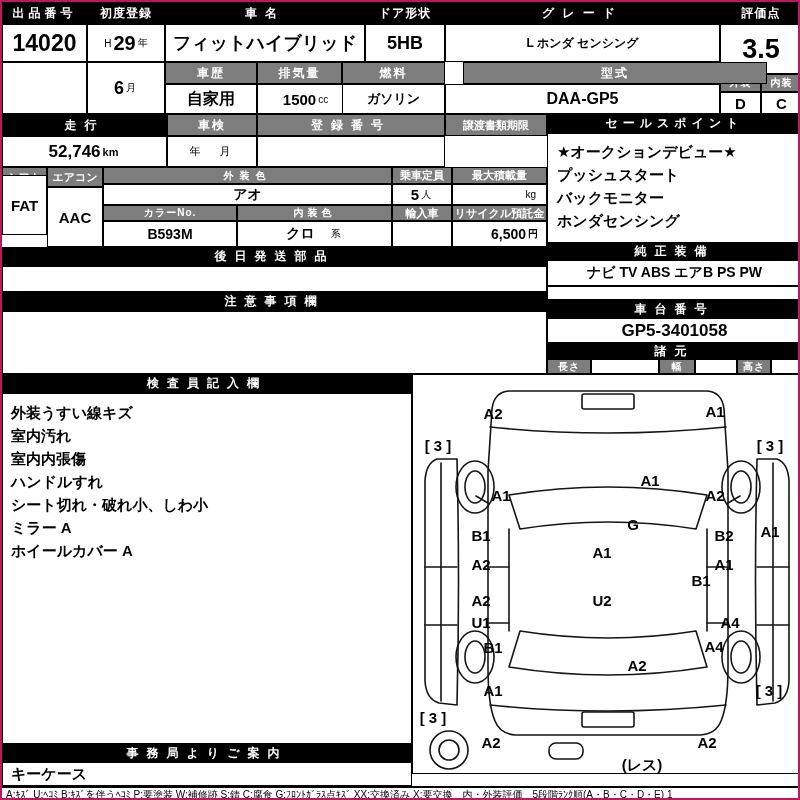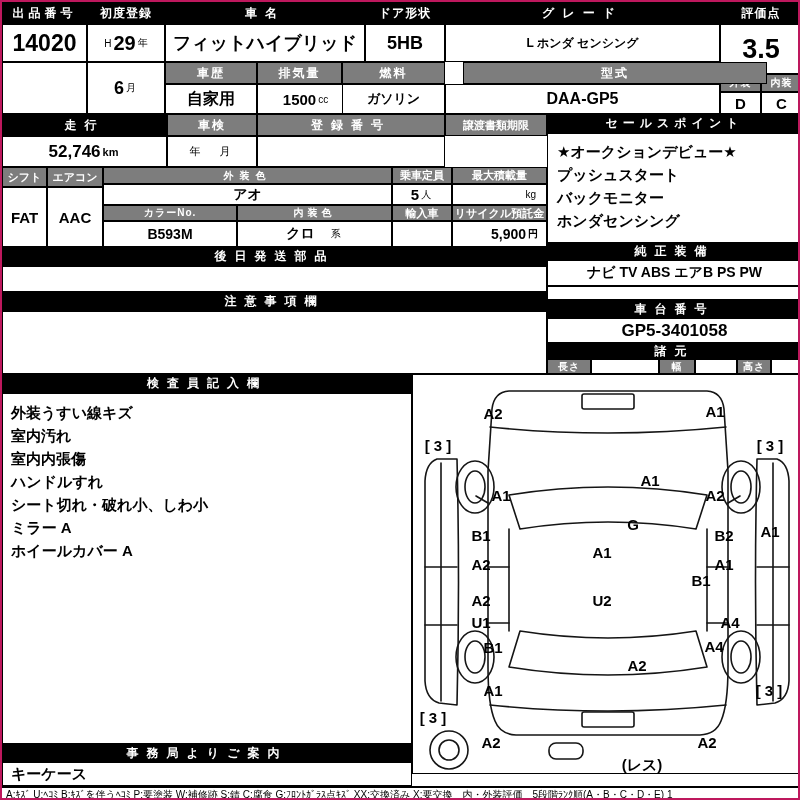--- a/index.html
+++ b/index.html
@@ -89,21 +89,21 @@
 
   <div class="c hd" style="left:545px;top:112px;width:255px;height:19px;letter-spacing:5px">セールスポイント</div>
   <div class="c colstack" style="left:545px;top:131px;width:255px;height:110px;padding:6px 9px">
     <div class="line">★オークションデビュー★</div>
     <div class="line">プッシュスタート</div>
     <div class="line">バックモニター</div>
     <div class="line">ホンダセンシング</div>
   </div>
 
   <div class="c hd gray xs" style="left:0;top:165px;width:45px;height:20px">シフト</div>
-  <div class="c val" style="left:0;top:185px;width:45px;height:60px;font-size:15px">FAT</div>
+  <div class="c val" style="left:0;top:173px;width:45px;height:60px;font-size:15px">FAT</div>
   <div class="c hd gray xs" style="left:45px;top:165px;width:56px;height:20px">エアコン</div>
   <div class="c hd gray sm" style="left:101px;top:165px;width:289px;height:17px;letter-spacing:6px">外装色</div>
 
   <div class="c val" style="left:45px;top:185px;width:56px;height:60px;font-size:15px">AAC</div>
   <div class="c val" style="left:101px;top:182px;width:289px;height:21px">アオ</div>
 
   <div class="c hd gray xs" style="left:390px;top:165px;width:60px;height:17px">乗車定員</div>
   <div class="c val" style="left:390px;top:182px;width:60px;height:21px">
     <span style="font-size:15px">5</span>
     <span class="unit">人</span>
@@ -122,21 +122,21 @@
   <div class="c val" style="left:235px;top:219px;width:155px;height:26px">
     <span>クロ</span>
     <span class="unit" style="margin-left:16px">系</span>
   </div>
 
   <div class="c hd gray xs" style="left:390px;top:203px;width:60px;height:16px">輸入車</div>
   <div class="c" style="left:390px;top:219px;width:60px;height:26px"></div>
 
   <div class="c hd gray xs" style="left:450px;top:203px;width:95px;height:16px">リサイクル預託金</div>
   <div class="c val right" style="left:450px;top:219px;width:95px;height:26px;padding-right:6px">
-    <span>5,900</span>
+    <span>6,500</span>
     <span class="unit" style="font-weight:bold">円</span>
   </div>
 
   <div class="c hd sp" style="left:0;top:245px;width:545px;height:19px">後日発送部品</div>
   <div class="c" style="left:0;top:264px;width:545px;height:26px"></div>
   <div class="c hd sp" style="left:0;top:290px;width:545px;height:19px">注意事項欄</div>
   <div class="c" style="left:0;top:309px;width:545px;height:63px"></div>
 
   <div class="c hd sp" style="left:545px;top:241px;width:255px;height:17px">純正装備</div>
   <div class="c val" style="left:545px;top:258px;width:255px;height:26px">ナビ TV ABS エアB PS PW</div>

